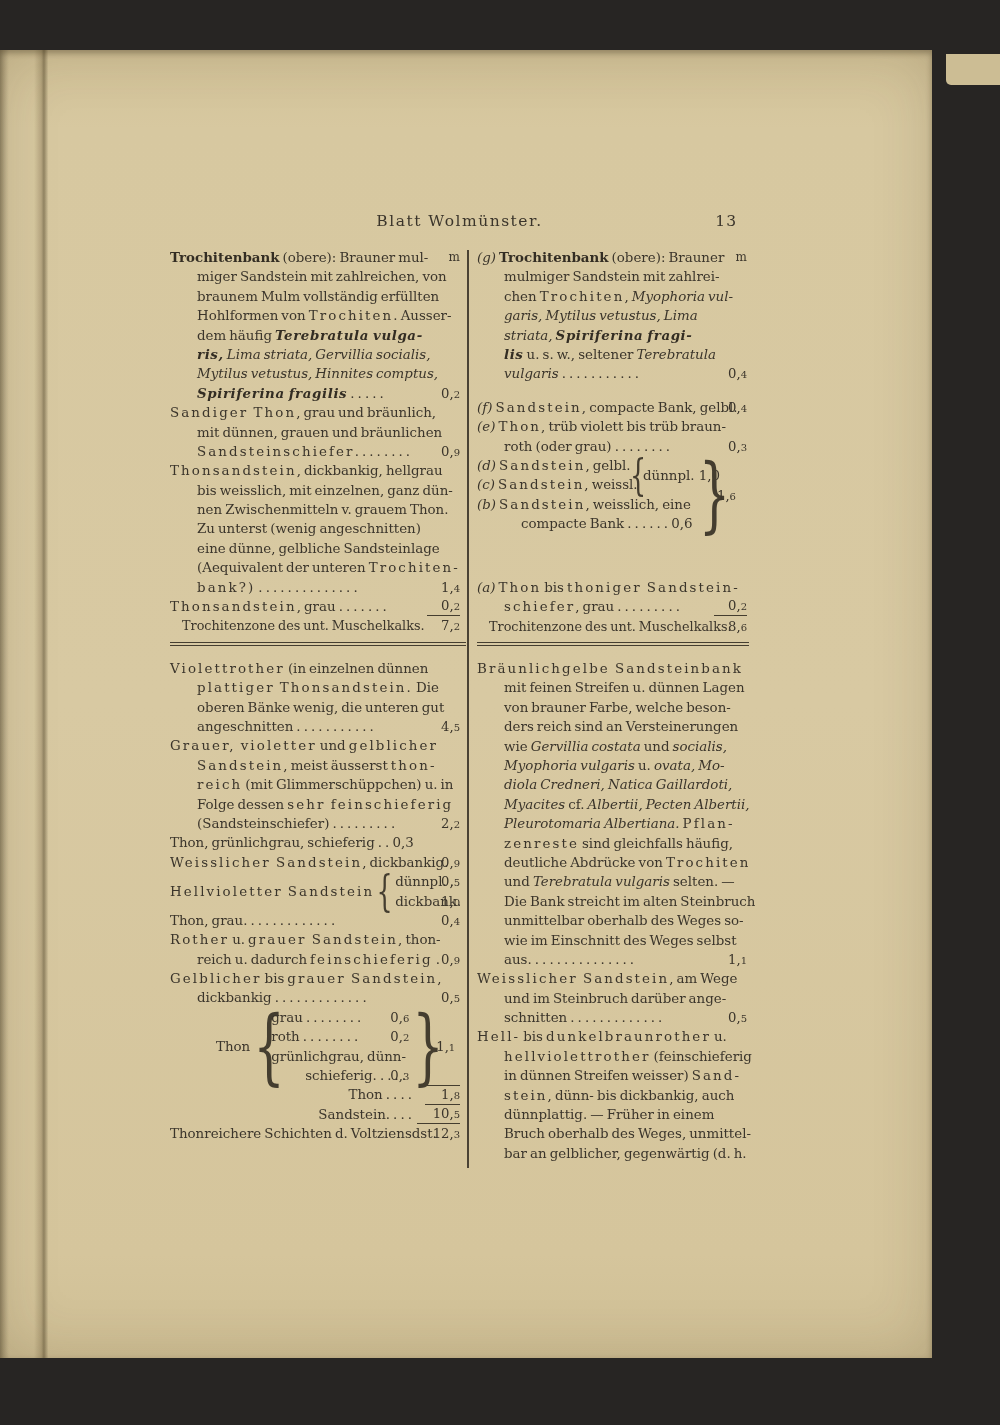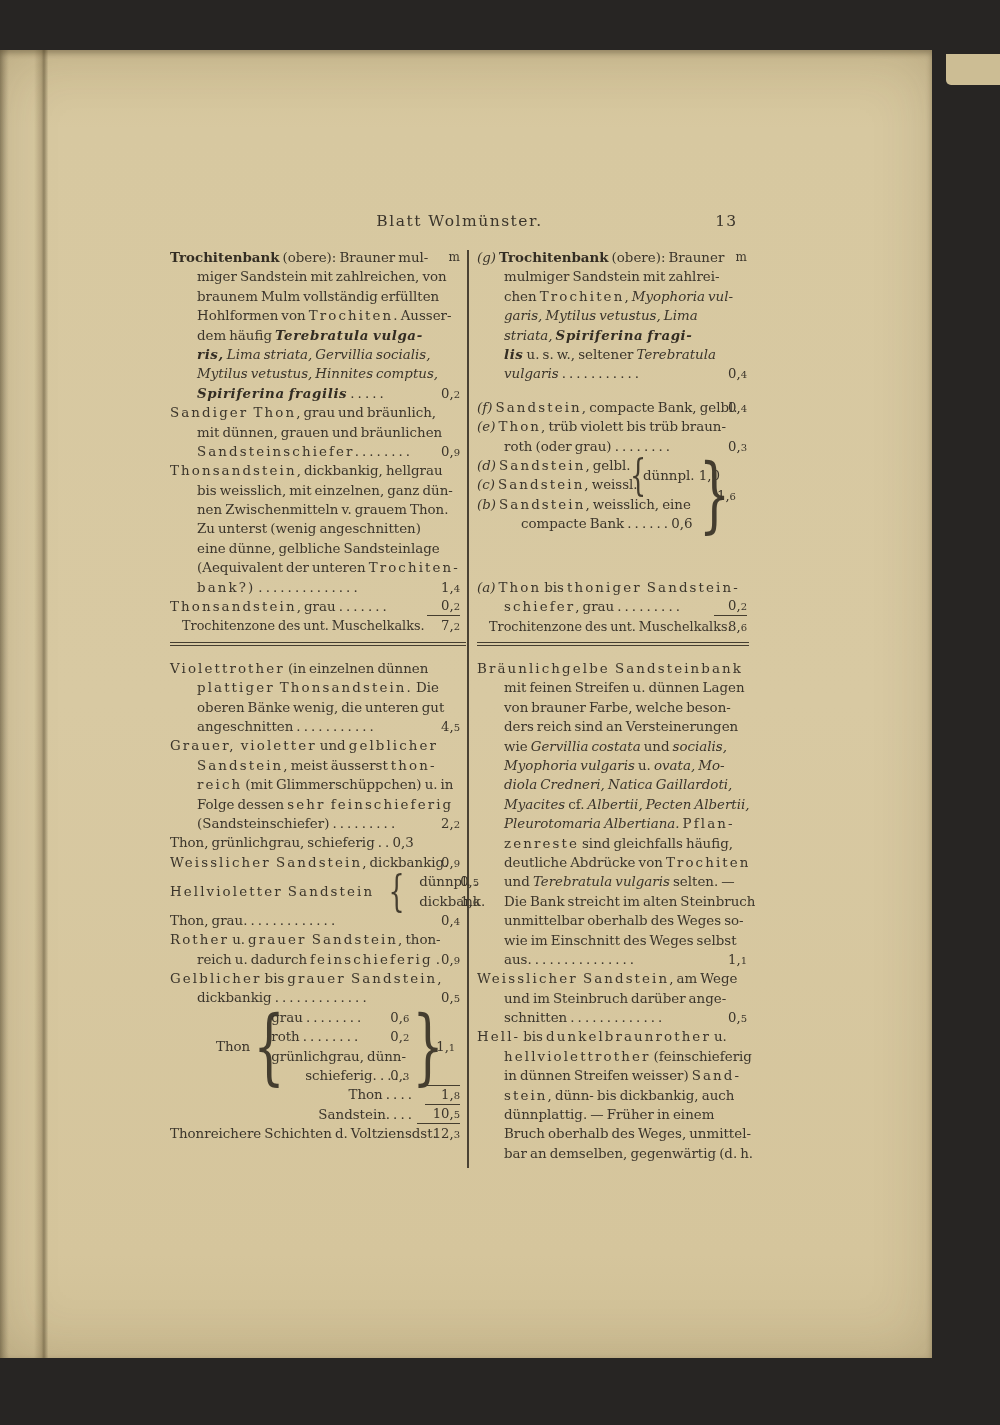--- a/index.html
+++ b/index.html
@@ -51,21 +51,21 @@
   .num.rt{border-top:1.3px solid #443d2f;padding-left:16px;}
   .num.rb{border-bottom:1.3px solid #443d2f;padding-left:16px;line-height:17px;}
   .it{font-style:italic;}
   .bd{font-weight:bold;color:#332d23;}
   .bibd{font-weight:bold;font-style:italic;color:#332d23;letter-spacing:.6px;}
   .sp{letter-spacing:2.1px;}
   .rule2{height:2px;border-top:1.7px solid #453e30;border-bottom:1.1px solid #453e30;margin:6px 0 13px 0;}
   .gap{width:100%;}
   
   .brace{font-family:"DejaVu Serif",serif;color:#443d2f;display:inline-block;transform:scale(.62,1.04);}
-  .bp{display:flex;height:38.8px;position:relative;font-size:13.4px;gap:12px;}
+  .bp{display:flex;height:38.8px;position:relative;font-size:13.4px;}
   .bp-label{align-self:center;white-space:nowrap;word-spacing:-1.2px;}
   .bp .brace{font-size:41px;line-height:38.8px;width:13px;}
   .bp-rows{flex:1;position:relative;}
   .bp-rows .line .lt{padding-left:8px;}
   .bl{display:flex;height:77.6px;position:relative;font-size:13.4px;}
   .bl-label{align-self:center;padding-left:46px;white-space:nowrap;}
   .bl .brace{font-size:80px;line-height:77.6px;width:17px;}
   .bl-rows{width:138px;position:relative;margin-left:4px;}
   .bl-rows .num{right:0;}
   .bl-rows .i2 .lt{padding-left:34px;}
@@ -206,17 +206,17 @@
       <div class="line i1"><span class="lt"><span>aus. . . . . . . . . . . . . . .</span></span><span class="num">1,<span class="dc">1</span></span></div>
       <div class="line"><span class="lt"><span class="sp">Weisslicher Sandstein</span><span>, am Wege</span></span></div>
       <div class="line i1"><span class="lt"><span>und im Steinbruch darüber ange-</span></span></div>
       <div class="line i1"><span class="lt"><span>schnitten . . . . . . . . . . . . .</span></span><span class="num">0,<span class="dc">5</span></span></div>
       <div class="line"><span class="lt"><span class="sp">Hell-</span><span> bis </span><span class="sp">dunkelbraunrother</span><span> u.</span></span></div>
       <div class="line i1"><span class="lt"><span class="sp">hellviolettrother</span><span> (feinschieferig</span></span></div>
       <div class="line i1"><span class="lt"><span>in dünnen Streifen weisser) </span><span class="sp">Sand-</span></span></div>
       <div class="line i1"><span class="lt"><span class="sp">stein</span><span>, dünn- bis dickbankig, auch</span></span></div>
       <div class="line i1"><span class="lt"><span>dünnplattig. — Früher in einem</span></span></div>
       <div class="line i1"><span class="lt"><span>Bruch oberhalb des Weges, unmittel-</span></span></div>
-      <div class="line i1"><span class="lt"><span>bar an demselben, gegenwärtig (d. h.</span></span></div>
+      <div class="line i1"><span class="lt"><span>bar an gelblicher, gegenwärtig (d. h.</span></span></div>
     </div>
 </div>
 
 <div id="sliver"></div>
 
 </body></html>

